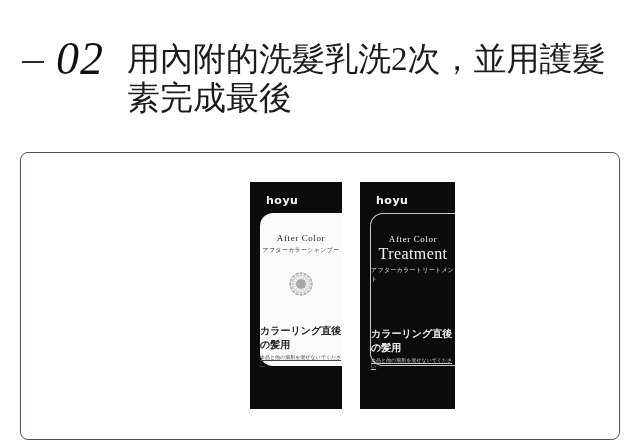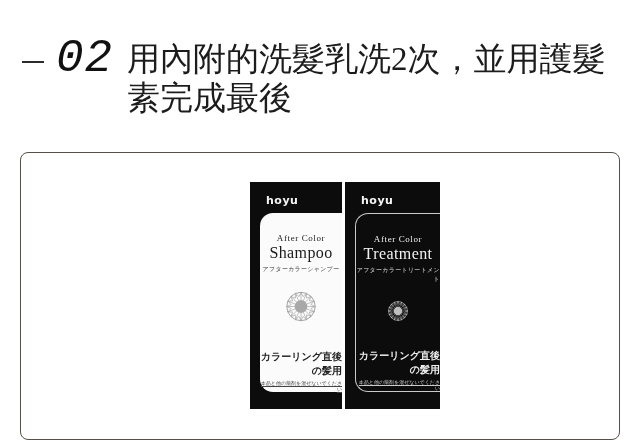--- a/index.html
+++ b/index.html
@@ -6,59 +6,59 @@
   html, body { width: 640px; height: 444px; background: #ffffff; overflow: hidden; }
   body { font-family: "Liberation Serif", serif; position: relative; }
 
   
   .step-dash {
     position: absolute; left: 22px; top: 61px;
     width: 22px; height: 0; border-top: 2px solid #2b2b2b;
   }
   .step-number {
     position: absolute; left: 56px; top: 36px;
-    font-family: Liberation Mono, monospace;
+    font-family: Liberation Serif, serif;
     font-style: italic; font-size: 46px; line-height: 1;
     color: #111111; letter-spacing: 1px; text-align: right;
   }
   .step-text {
     position: absolute; left: 127px; top: 40px; width: 500px;
     font-size: 33px; line-height: 39px; color: #1c1c1c;
     font-family: "Liberation Serif", serif;
   }
 
   
   .frame-box {
     position: absolute; left: 20px; top: 152px;
     width: 600px; height: 288px;
     border: 1px solid #55504a; border-radius: 8px;
     background: #ffffff;
   }
 
   
   .packets {
     position: absolute; left: 213px; top: 29px;
-    display: flex; gap: 3px; padding-left: 16px;
+    display: flex; gap: 18px; padding-left: 16px;
   }
   .packet {
     position: relative; width: 92px; height: 227px;
     background: #0c0c0c; overflow: hidden;
   }
   .packet.p-dark { width: 95px; }
   .brand {
     position: absolute; left: 16px; top: 12px;
     font-family: "DejaVu Sans", sans-serif;
     font-weight: 700; font-size: 11px; color: #f5f5f5;
     letter-spacing: 0.5px;
   }
   .panel {
-    position: absolute; left: 10px; top: 31px; right: 0; height: 179px;
+    position: absolute; left: 10px; top: 31px; right: 0; height: 153px;
     border-radius: 13px 0 0 13px;
     display: flex; flex-direction: column; align-items: center;
-    text-align: right;
+    text-align: left;
   }
   .p-light .panel { background: #fbfbfb; color: #1b1b1b; }
   .p-dark .panel {
     background: transparent; color: #f2f2f2;
     border: 1.5px solid #c9c9c9; border-right: none;
   }
   .title-line1 {
     margin-top: 20px; font-size: 9px; letter-spacing: 0.6px;
     font-family: "Liberation Serif", serif;
   }
@@ -97,21 +97,20 @@
   <span>用內附的洗髮乳洗2次，並用護髮素完成最後</span><br>
 </div>
 
 <div class="frame-box">
   <div class="packets">
 
     <div class="packet p-light">
       <div class="brand">hoyu</div>
       <div class="panel">
         <div class="title-line1">After Color</div>
-        <div class="title-line2">Shampoo</div>
         <div class="subtitle">アフターカラーシャンプー</div>
         <svg class="diamond" viewBox="0 0 36 36">
             <circle cx="18" cy="18" r="15.5" fill="none" stroke="currentColor" stroke-width="1"></circle>
             <circle cx="18" cy="18" r="7" fill="currentColor" opacity="0.9"></circle>
             <line x1="25" y1="18" x2="33.5" y2="18" stroke="currentColor" stroke-width="0.7"></line>
             <line x1="33.5" y1="18" x2="28.788638084435533" y2="20.14599354217741" stroke="currentColor" stroke-width="0.7"></line>
             <line x1="28.788638084435533" y1="20.14599354217741" x2="32.320132753924945" y2="23.93159320165889" stroke="currentColor" stroke-width="0.7"></line>
             <line x1="24.467156727579006" y1="20.67878402655563" x2="32.320132753924945" y2="23.93159320165889" stroke="currentColor" stroke-width="0.7"></line>
             <line x1="32.320132753924945" y1="23.93159320165889" x2="27.146165735327997" y2="24.111272563215625" stroke="currentColor" stroke-width="0.7"></line>
             <line x1="27.146165735327997" y1="24.111272563215625" x2="28.96015510839149" y2="28.960155108391486" stroke="currentColor" stroke-width="0.7"></line>

